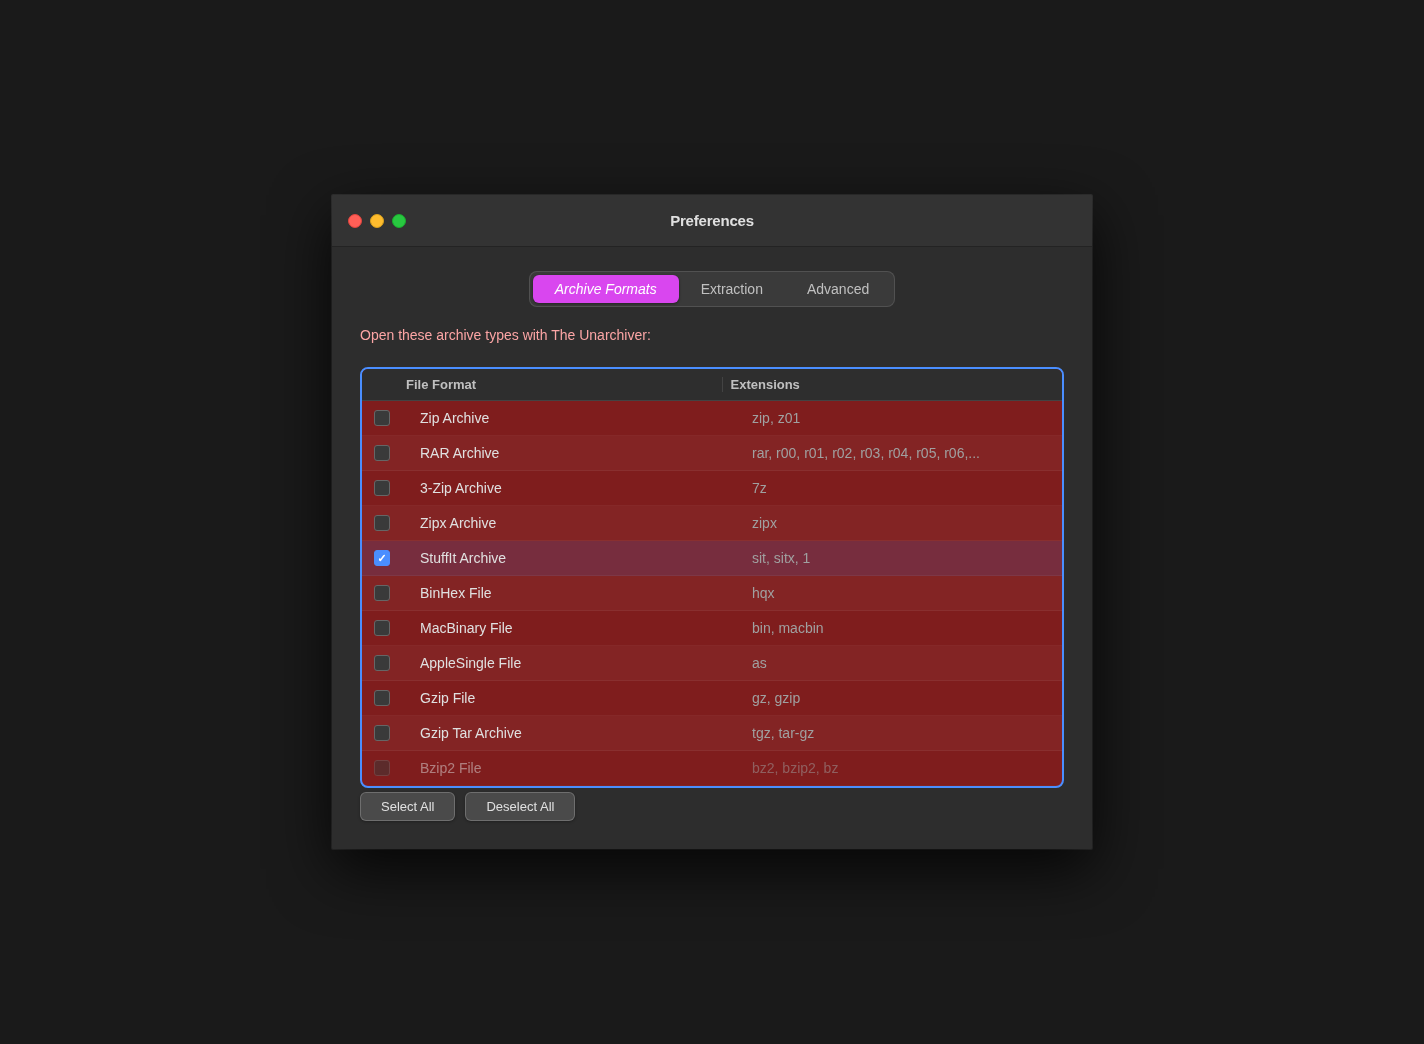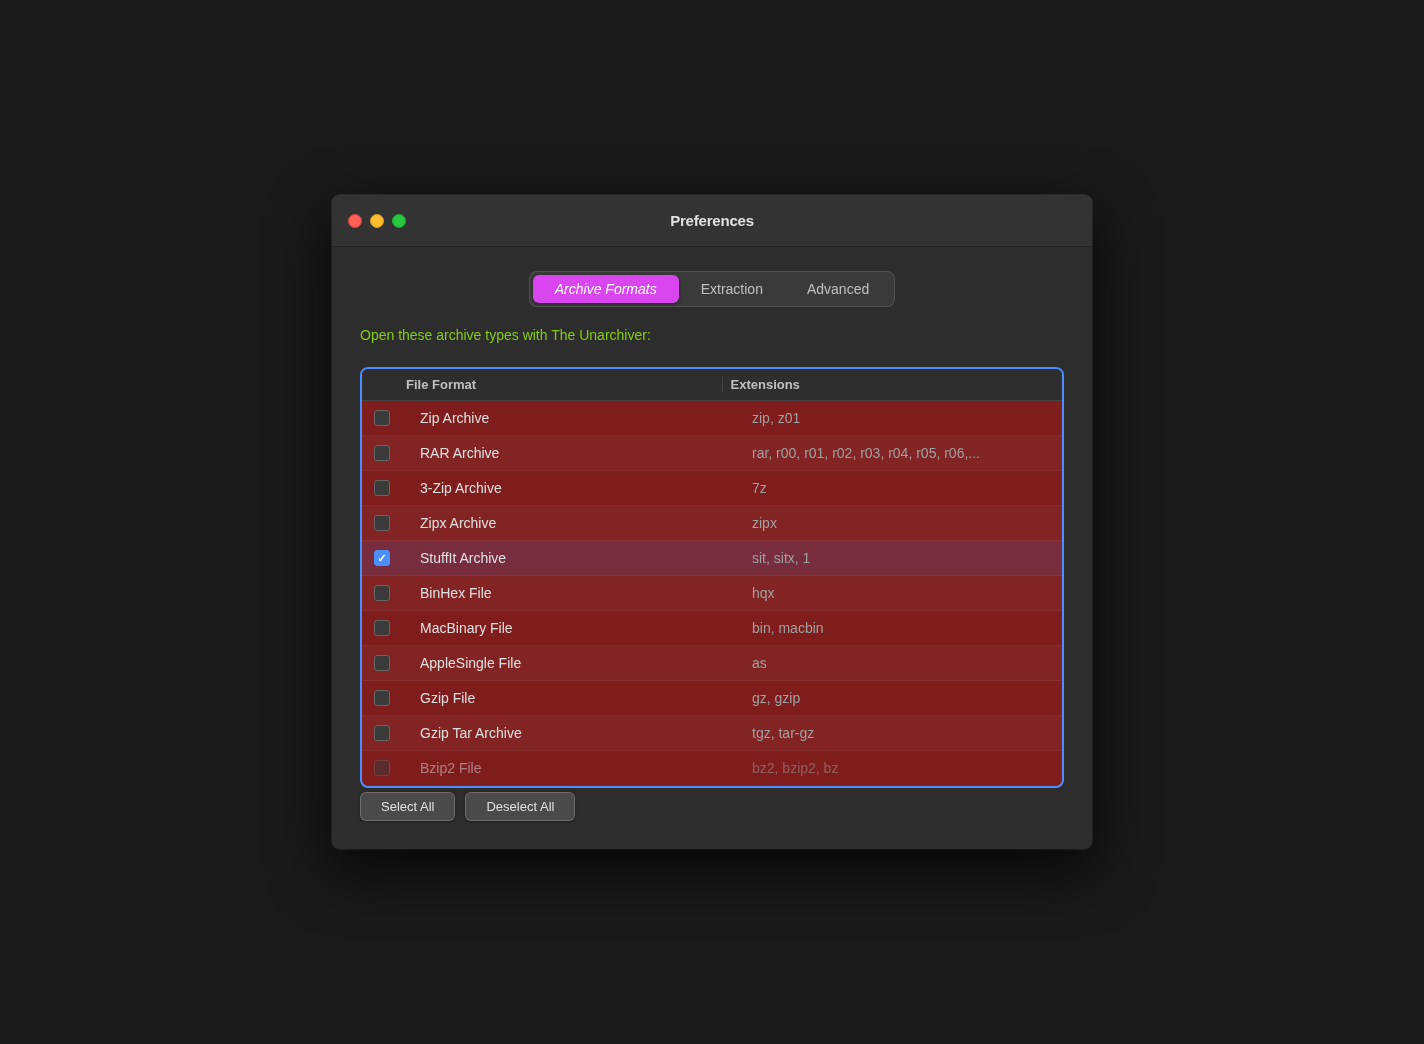--- a/index.html
+++ b/index.html
@@ -9,21 +9,21 @@
       display: flex;
       align-items: center;
       justify-content: center;
       width: 1424px;
       height: 1044px;
       font-family: -apple-system, BlinkMacSystemFont, "SF Pro Text", "Helvetica Neue", sans-serif;
     }
 
     .window {
       background: #2d2d2d;
-      border-radius: 8px;
+      border-radius: 1px;
       width: 760px;
       min-height: 620px;
       box-shadow: 0 20px 60px rgba(0,0,0,0.8), 0 0 0 1px rgba(255,255,255,0.1);
       overflow: hidden;
       display: flex;
       flex-direction: column;
     }
 
     .titlebar {
       background: #333333;
@@ -94,21 +94,21 @@
     }
 
     .tab.active {
       background: #d946ef;
       color: #ffffff;
       box-shadow: 0 1px 3px rgba(0,0,0,0.4);
       font-style: italic;
     }
 
     .description {
-      color: #84cc16;
+      color: #fca5a5;
       font-size: 14px;
       margin-bottom: 24px;
     }
 
     .panel {
       border: 2px solid #4a8eff;
       border-radius: 8px;
       background: #7f1d1d;
       overflow: hidden;
       flex: 1;

